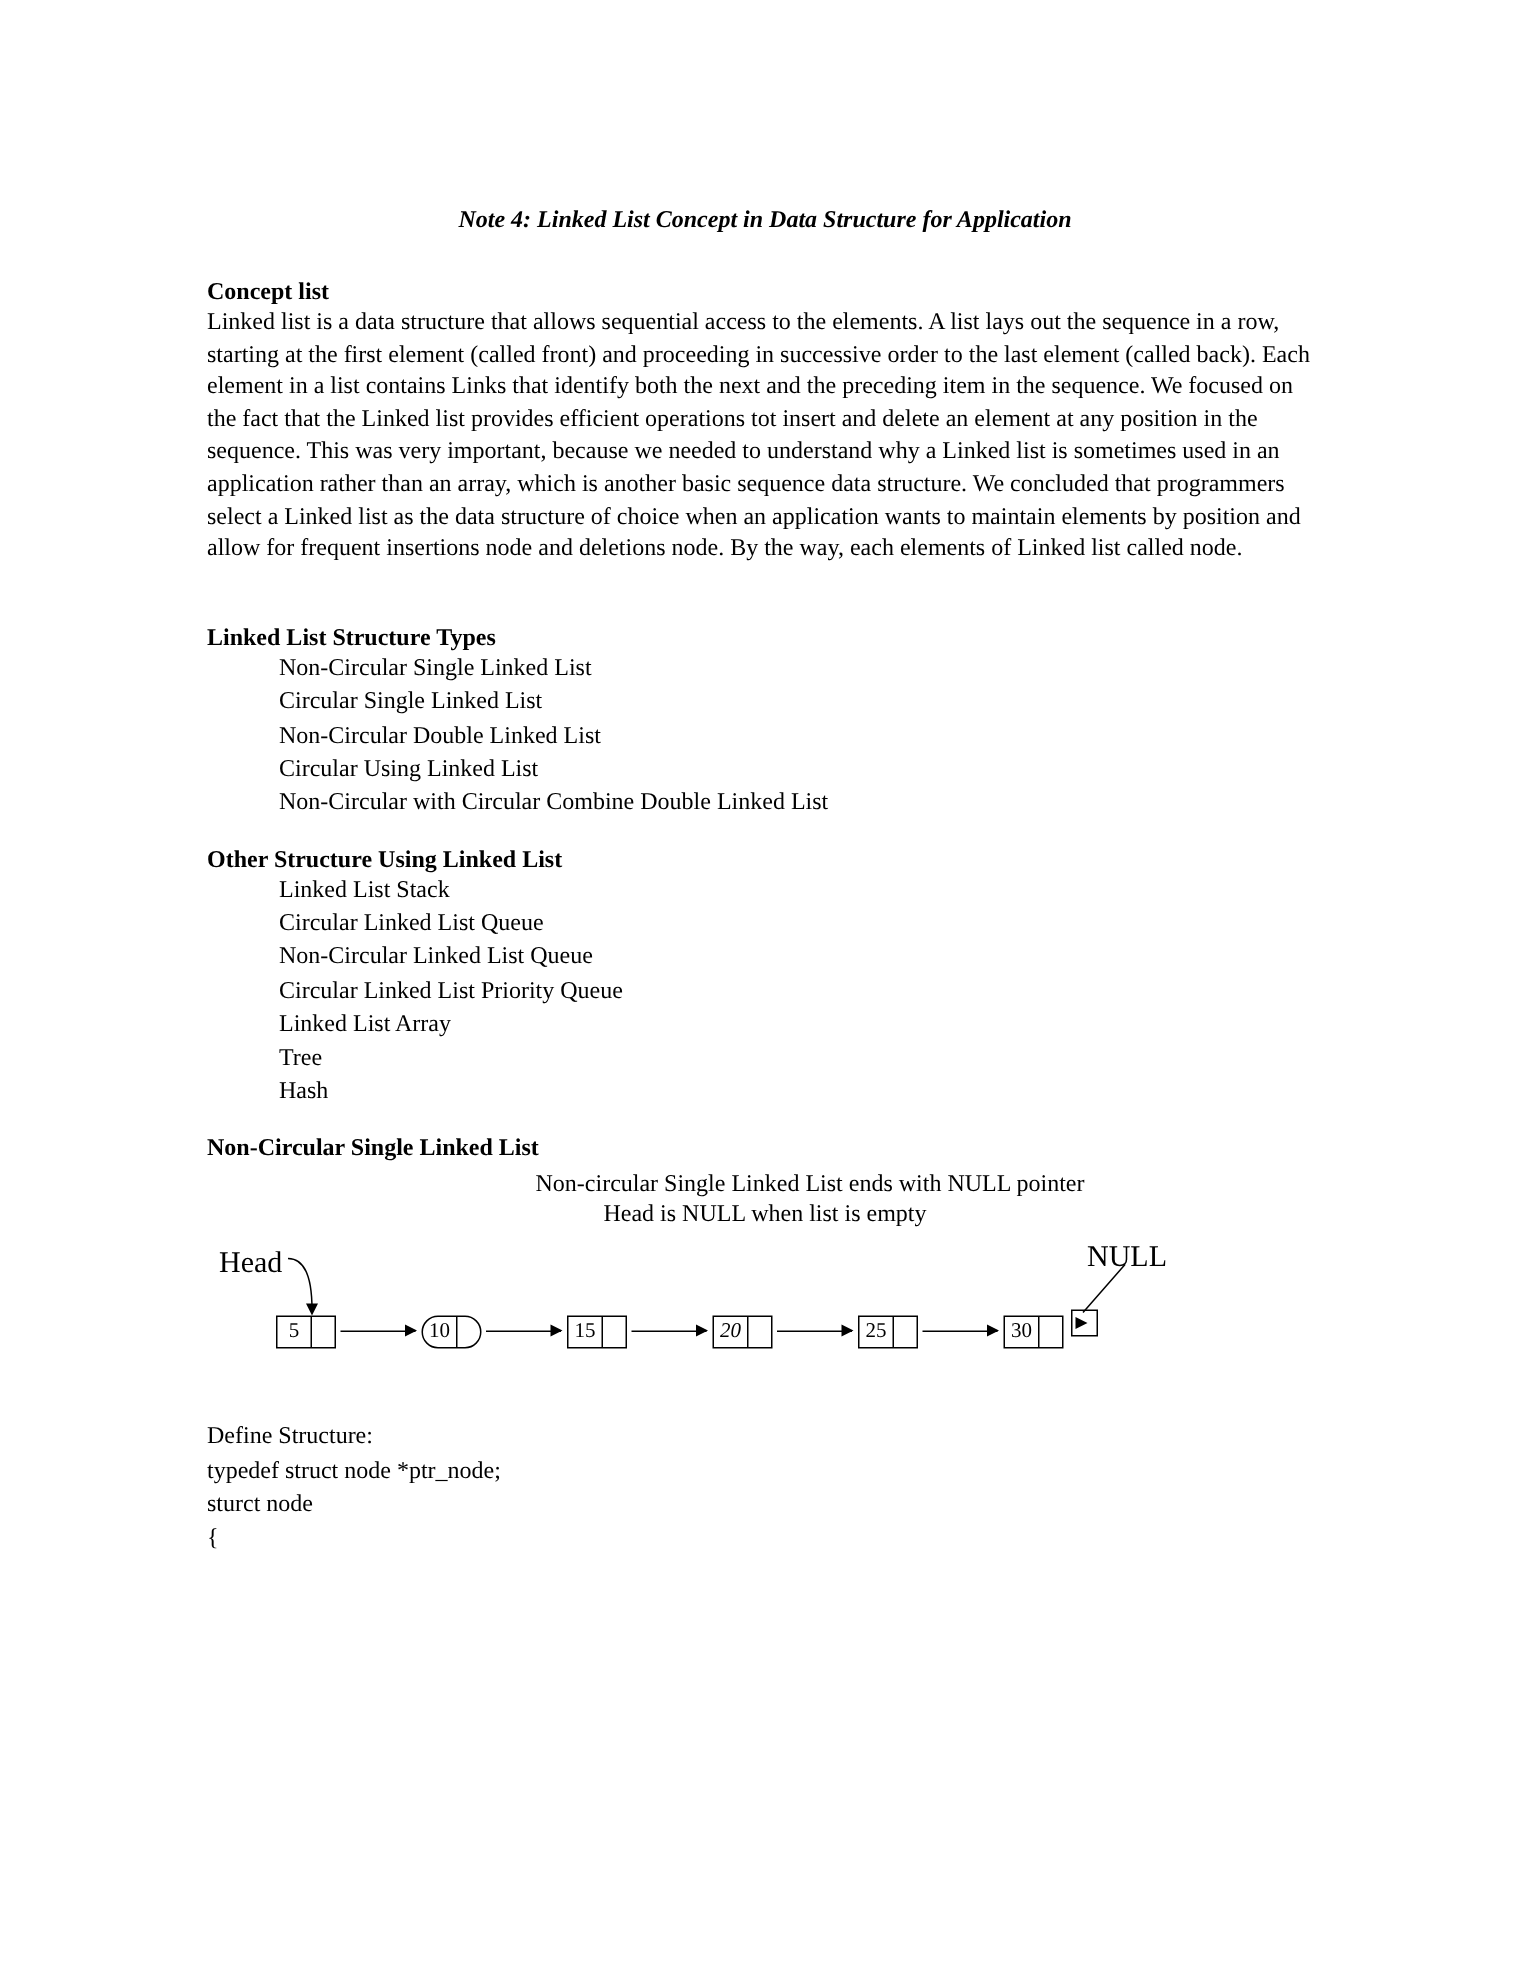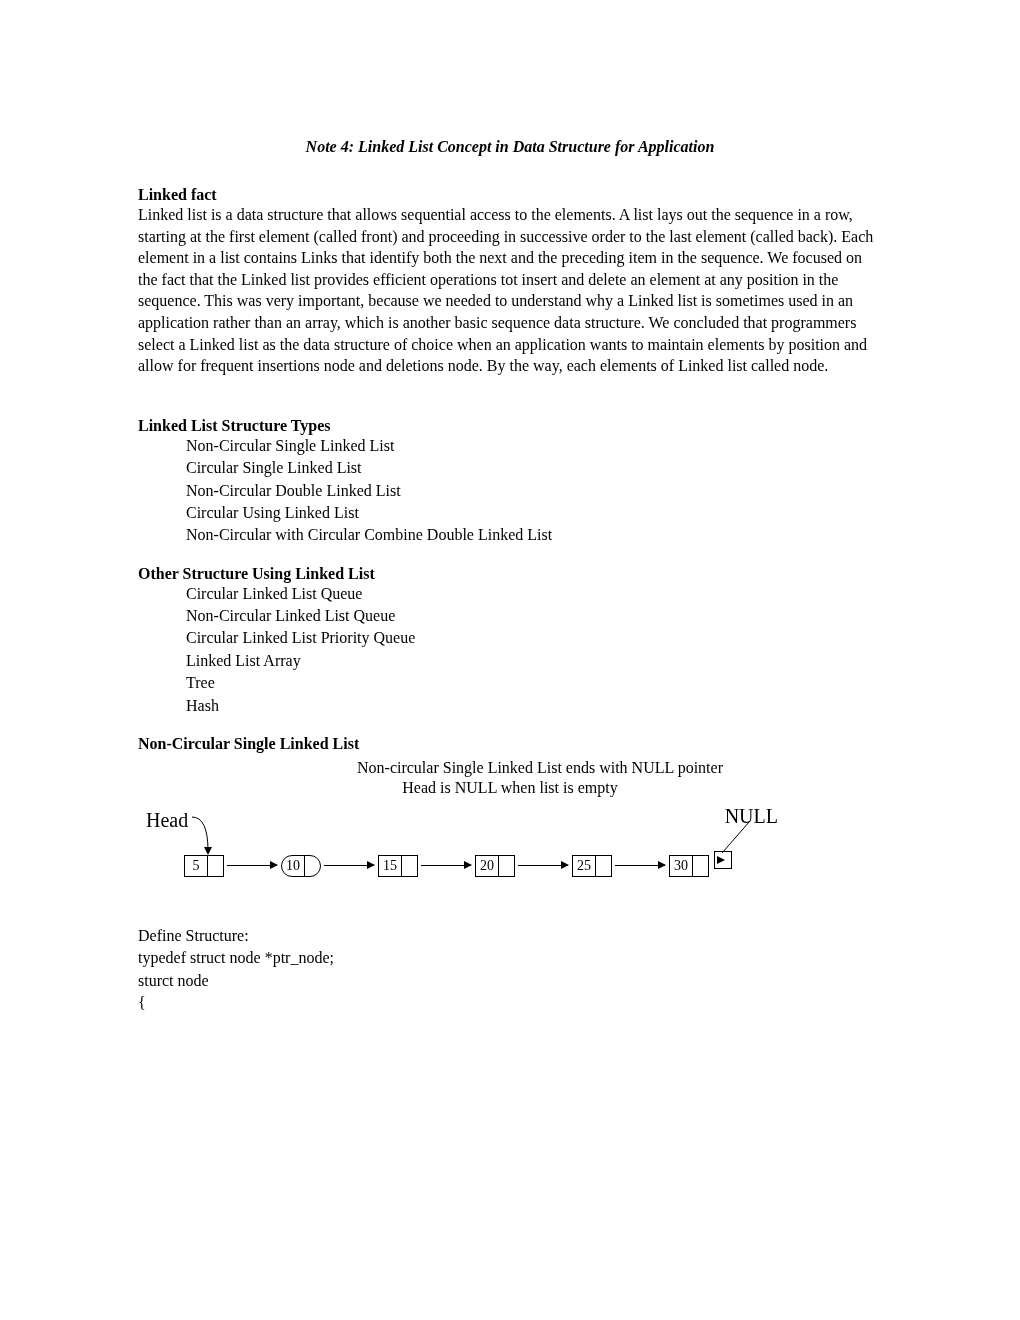--- a/index.html
+++ b/index.html
@@ -119,38 +119,39 @@
   svg { position: absolute; overflow: visible; }
 </style>
 </head>
 <body>
 
 <div class="page">
 
   <div class="title">Note 4: Linked List Concept in Data Structure for Application</div>
 
   <div>
-    <div class="heading">Linked fact</div>
+    <div class="heading">Concept list</div>
     <div class="para">Linked list is a data structure that allows sequential access to the elements.  A list lays out the sequence in a row, starting at the first element (called front) and proceeding in successive order to the last element (called back).  Each element in a list contains Links that identify both the next and the preceding item in the sequence.  We focused on the fact that the Linked list provides efficient operations tot insert and delete an element at any position in the sequence.  This was very important, because we needed to understand why a Linked list is sometimes used in an application rather than an array, which is another basic sequence data structure.  We concluded that programmers select a Linked list as the data structure of choice when an application wants to maintain elements by position and allow for frequent insertions node and deletions node.  By the way, each elements of Linked list called node.</div>
   </div>
 
   <div style="margin-top:40px;">
     <div class="heading" style="margin-top:0">Linked List Structure Types</div>
     <div class="indent-list">
       <div>Non-Circular Single Linked List</div>
       <div>Circular Single Linked List</div>
       <div>Non-Circular Double Linked List</div>
       <div>Circular Using Linked List</div>
       <div>Non-Circular with Circular Combine Double Linked List</div>
     </div>
   </div>
 
   <div style="margin-top:18px;">
     <div class="heading" style="margin-top:0">Other Structure Using Linked List</div>
     <div class="indent-list">
+      <div>Linked List Stack</div>
       <div>Circular Linked List Queue</div>
       <div>Non-Circular Linked List Queue</div>
       <div>Circular Linked List Priority Queue</div>
       <div>Linked List Array</div>
       <div>Tree</div>
       <div>Hash</div>
     </div>
   </div>
 
   <div style="margin-top:18px;">
@@ -173,21 +174,21 @@
 
       <div class="node" style="left:46px;">
           <div class="val">5</div>
         </div>
       <div class="node" style="left:143px;border-radius:11px;">
           <div class="val">10</div>
         </div>
       <div class="node" style="left:240px;">
           <div class="val">15</div>
         </div>
-      <div class="node" style="left:337px;">
+      <div class="node" style="left:337px;font-style:italic;">
           <div class="val">20</div>
         </div>
       <div class="node" style="left:434px;">
           <div class="val">25</div>
         </div>
       <div class="node" style="left:531px;">
           <div class="val">30</div>
         </div>
 
       <div class="arrow" style="left:89px; width:50px;"></div>

